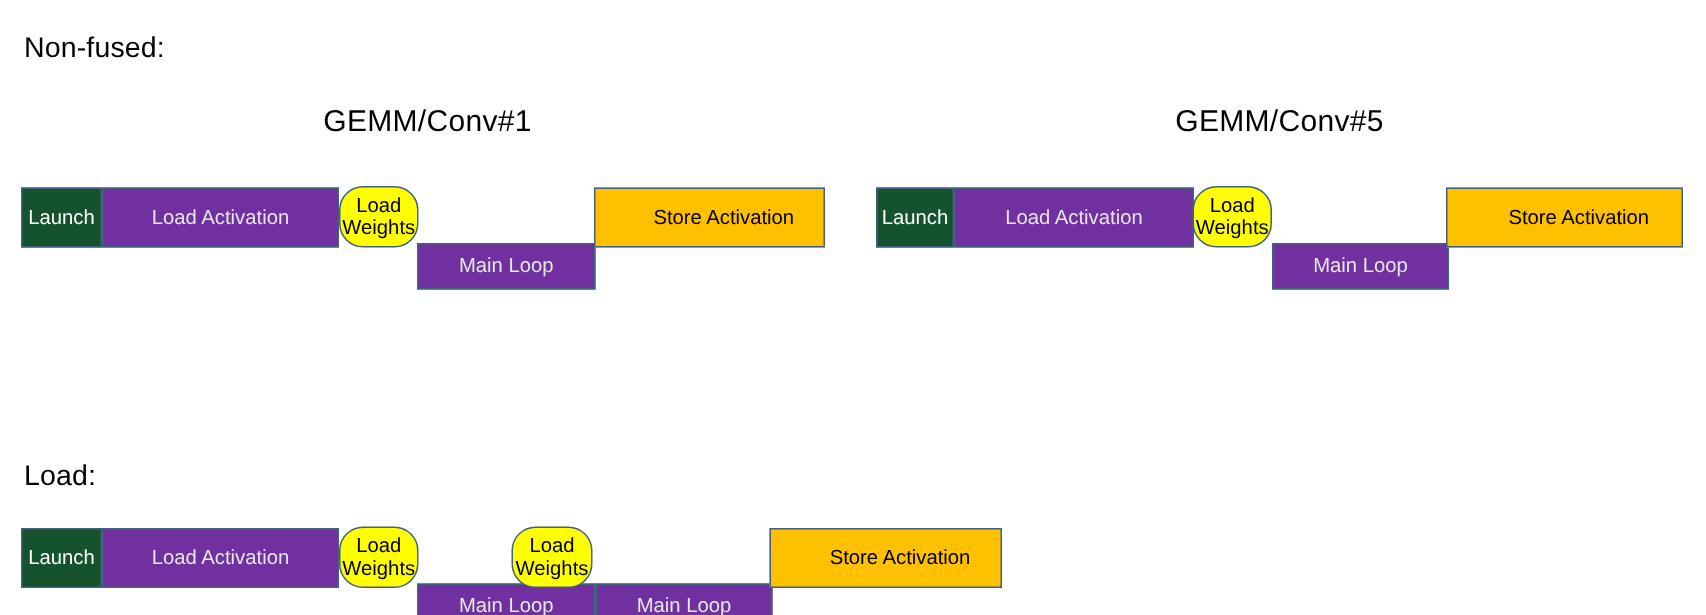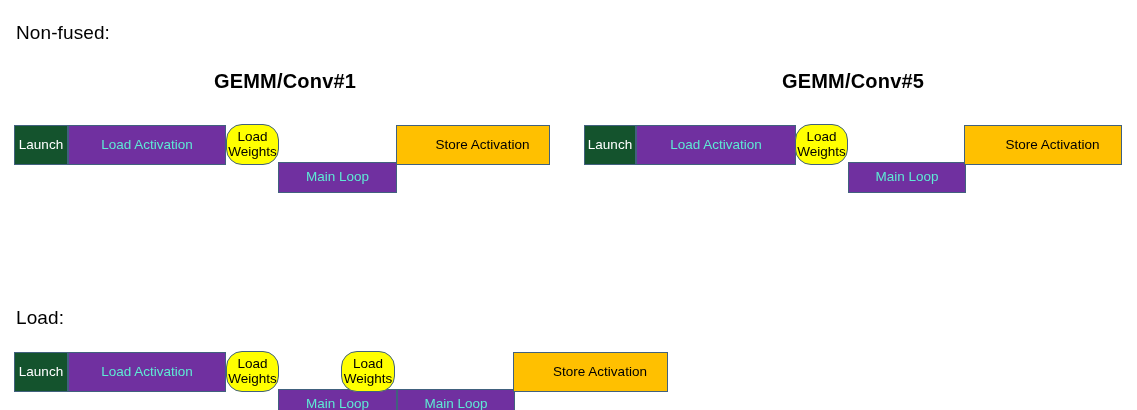--- a/index.html
+++ b/index.html
@@ -29,37 +29,36 @@
     white-space: nowrap;
     letter-spacing: 0.1px;
   }
   .group-title {
     position: absolute;
     font-size: 20px;
     color: #000000;
     white-space: nowrap;
     text-align: center;
     letter-spacing: 0.2px;
-    font-weight: bold;
   }
   .bar {
     position: absolute;
     box-sizing: border-box;
     border: 1px solid #41617e;
     display: flex;
     align-items: center;
     justify-content: center;
     font-size: 13.5px;
     line-height: 1.08;
     text-align: center;
     white-space: pre-line;
     overflow: visible;
   }
   .bar-launch   { background: #14532d; color: #ffffff; }
-  .bar-purple   { background: #7030a0; color: #5eead4; }
+  .bar-purple   { background: #7030a0; color: #e5e5e5; }
   .bar-yellow   { background: #ffff00; color: #000000; border-radius: 16px; }
   .bar-orange   { background: #ffc000; color: #000000; padding-left: 19px; }
   .bar-yellow, .bar-orange { border-color: #41617e; }
   .bar span { display: block; pointer-events: none; }
 </style>
 </head>
 <body>
 
 <div id="canvas">
     <div class="section-label" style="left: 16px; top: 10px;">Non-fused:</div>

